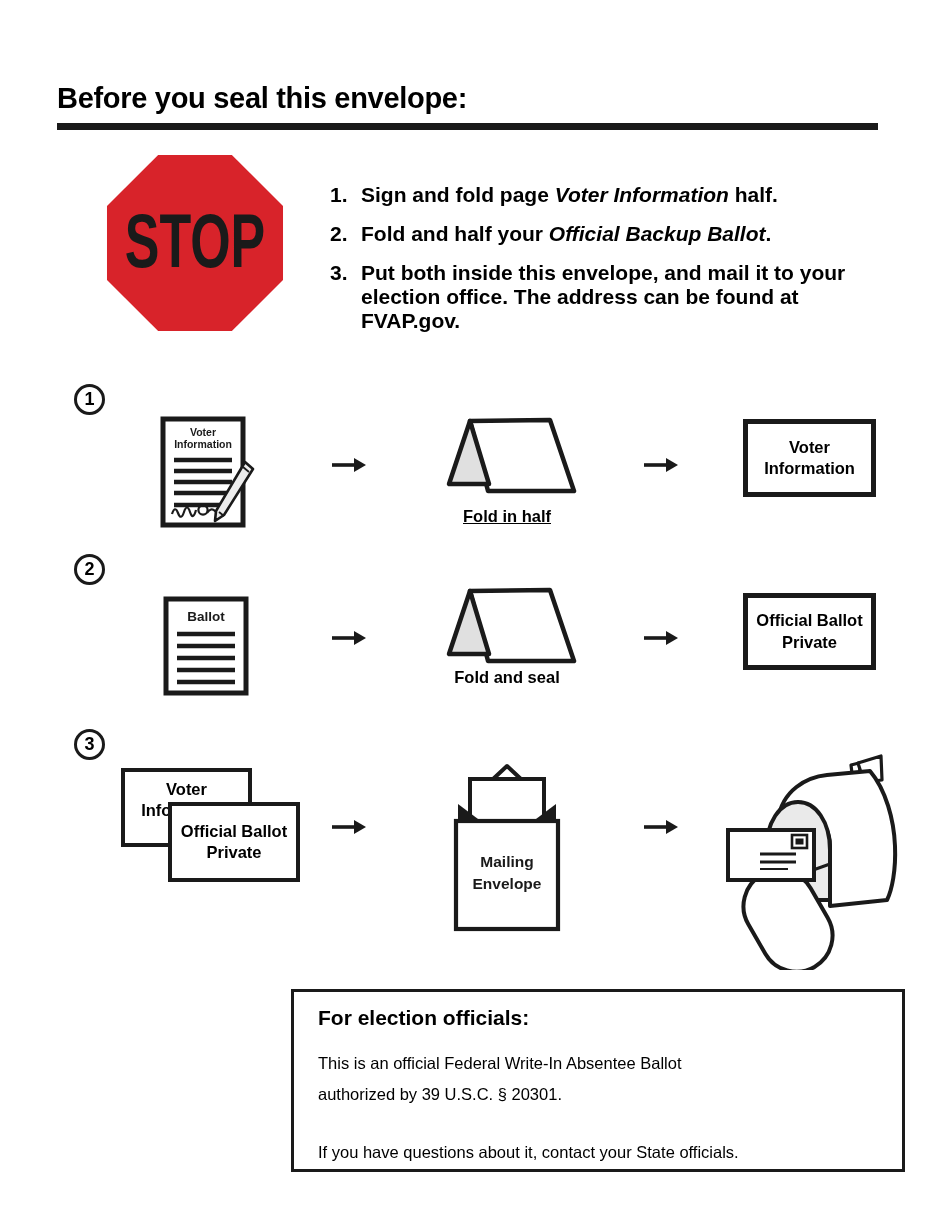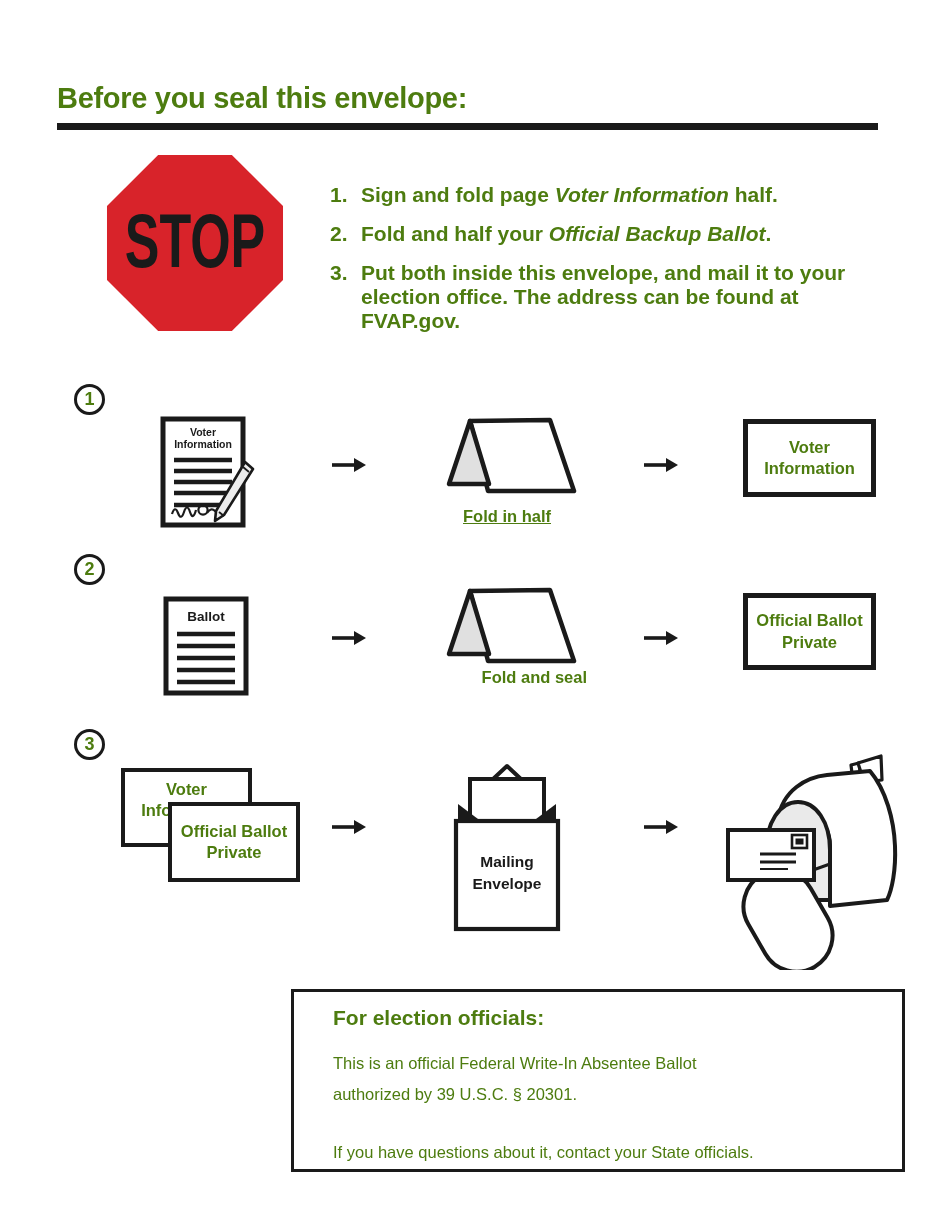--- a/index.html
+++ b/index.html
@@ -1,18 +1,18 @@
 <!DOCTYPE html>
 <html><head>
 <meta charset="utf-8">
 <style>
   html,body { margin:0; padding:0; background:#ffffff; }
   #page {
     position:relative; width:950px; height:1230px; background:#ffffff;
-    font-family:"Liberation Sans", sans-serif; color:#4d7c0f; overflow:hidden;
+    font-family:"Liberation Sans", sans-serif; color:#000000; overflow:hidden;
   }
   .abs { position:absolute; }
 
   
   #page-title { left:57px; top:82px; font-size:29px; font-weight:bold; letter-spacing:-0.3px; }
   #title-rule { left:57px; top:123px; width:821px; height:7px; background:#1a1a1a; }
 
   
   #stop-sign { left:106px; top:154px; width:178px; height:178px; }
 
@@ -32,42 +32,42 @@
 
   
   .arrow { width:36px; height:18px; }
   #arrow-1a { left:331px; top:456px; } #arrow-1b { left:643px; top:456px; }
   #arrow-2a { left:331px; top:629px; } #arrow-2b { left:643px; top:629px; }
   #arrow-3a { left:331px; top:818px; } #arrow-3b { left:643px; top:818px; }
 
   
   .fold-label { width:160px; text-align:center; font-size:16.5px; font-weight:bold; }
   #fold-label-1 { left:427px; top:507px;text-decoration:underline; }
-  #fold-label-2 { left:427px; top:668px;text-align:right; }
+  #fold-label-2 { left:427px; top:668px; }
 
   
   .result-box {
     width:133px; border:5px solid #1a1a1a; background:#fff; box-sizing:border-box;
     display:flex; align-items:center; justify-content:center; text-align:center;
     font-size:16.5px; font-weight:bold; line-height:1.3;
   }
   #result-box-1 { left:743px; top:419px; height:78px; }
   #result-box-2 { left:743px; top:593px; height:77px; }
 
   
   .card { background:#fff; border:4px solid #1a1a1a; box-sizing:border-box;
           font-size:16.5px; font-weight:bold; text-align:center; line-height:1.3; }
   #card-back  { left:121px; top:768px; width:131px; height:79px; z-index:1; padding-top:7px; }
   #card-front { left:168px; top:802px; width:132px; height:80px; z-index:2;
                 display:flex; align-items:center; justify-content:center; }
 
   
   #officials-box {
     left:291px; top:989px; width:614px; height:183px; border:3px solid #1a1a1a;
-    box-sizing:border-box; padding:14px 39px;
+    box-sizing:border-box; padding:14px 24px;
   }
   #officials-heading { font-size:21px; font-weight:bold; margin:0 0 18px 0; }
   .officials-para { font-size:16.5px; font-weight:normal; line-height:1.9; margin:0; }
   #officials-para2 { margin-top:26px; }
 
   svg { display:block; }
   svg text { font-family:"Liberation Sans", sans-serif; font-weight:bold; fill:#1a1a1a; }
 </style>
 </head>
 <body>

